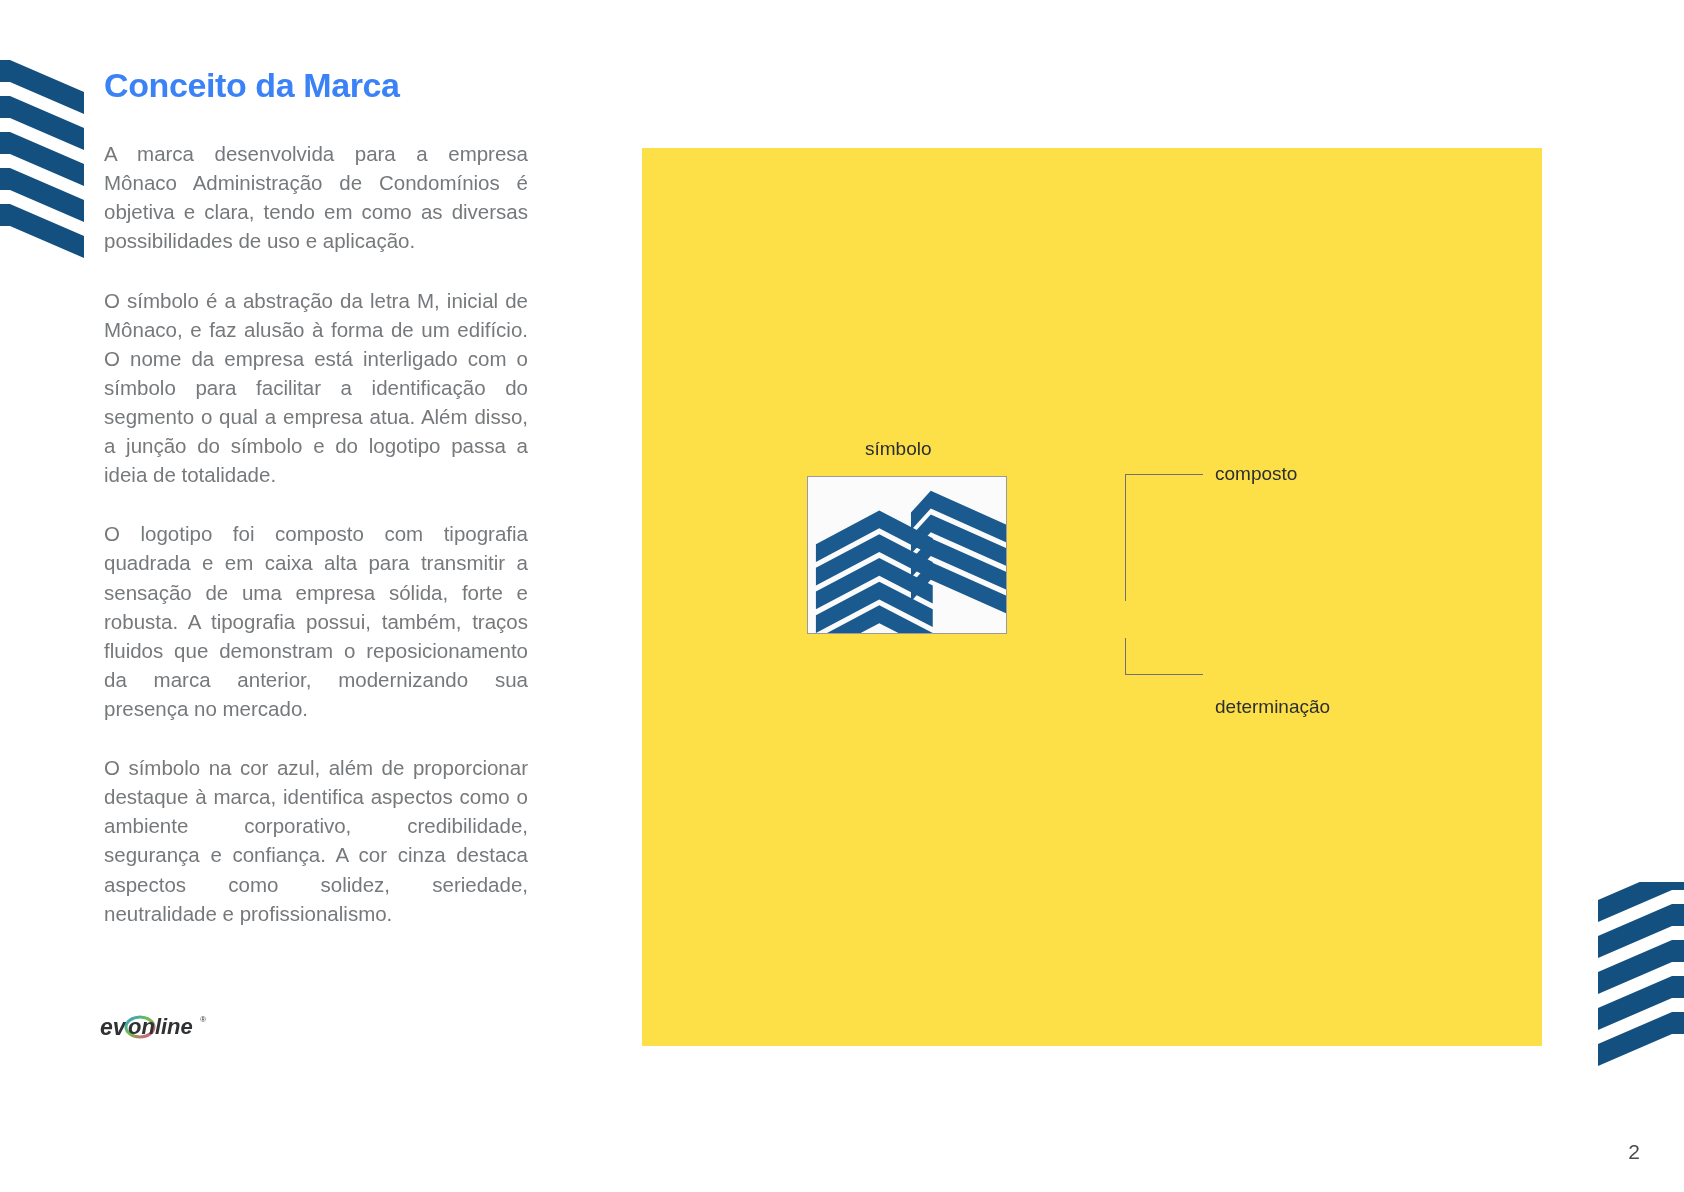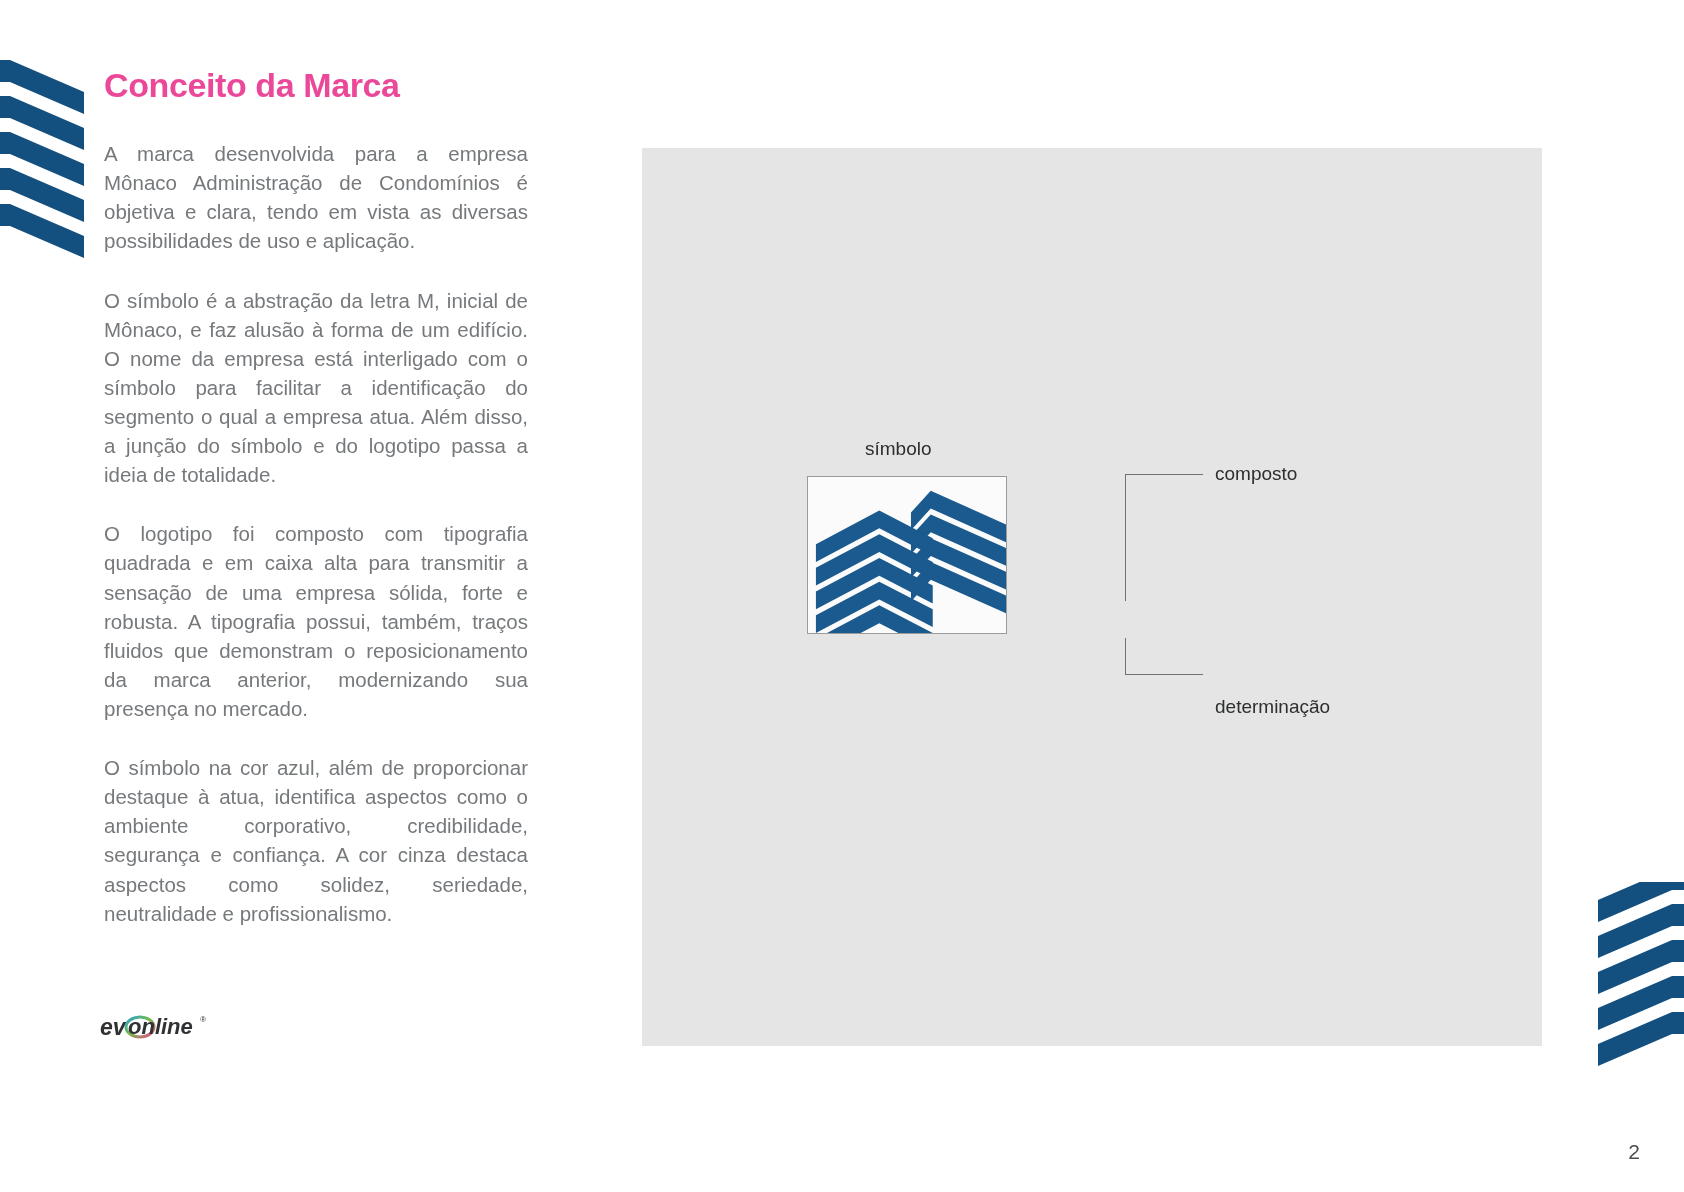--- a/index.html
+++ b/index.html
@@ -40,21 +40,21 @@
   
   .left-col {
     position: absolute;
     left: 104px;
     top: 66px;
     width: 424px;
   }
   .page-title {
     font-size: 34px;
     font-weight: 700;
-    color: #ec4899;
+    color: #3b82f6;
     letter-spacing: -0.4px;
     margin: 0 0 34px 0;
     line-height: 1.15;
   }
   .body-par {
     font-size: 20.5px;
     line-height: 1.42;
     color: #76797c;
     text-align: justify;
     margin: 0 0 30px 0;
@@ -81,21 +81,21 @@
     color: #4a4d50;
   }
 
   
   .showcase {
     position: absolute;
     left: 642px;
     top: 148px;
     width: 900px;
     height: 898px;
-    background: #e5e5e5;
+    background: #fde047;
   }
 
   .logo-diagram {
     position: absolute;
     left: 165px;
     top: 290px;
     width: 560px;
     height: 270px;
   }
 
@@ -206,24 +206,24 @@
         <polygon points="0,76 0,54 74,22 132,22 132,44 74,44"></polygon>
         <polygon points="0,112 0,90 74,58 132,58 132,80 74,80"></polygon>
         <polygon points="0,148 0,126 74,94 132,94 132,116 74,116"></polygon>
         <polygon points="0,184 0,162 74,130 132,130 132,152 74,152"></polygon>
       </g>
     </svg>
   </div>
 
   <div class="left-col">
     <h1 class="page-title">Conceito da Marca</h1>
-    <p class="body-par">A marca desenvolvida para a empresa Mônaco Administração de Condomínios é objetiva e clara, tendo em vista as diversas possibilidades de uso e aplicação.</p>
+    <p class="body-par">A marca desenvolvida para a empresa Mônaco Administração de Condomínios é objetiva e clara, tendo em como as diversas possibilidades de uso e aplicação.</p>
     <p class="body-par">O símbolo é a abstração da letra M, inicial de Mônaco, e faz alusão à forma de um edifício. O nome da empresa está interligado com o símbolo para facilitar a identificação do segmento o qual a empresa atua. Além disso, a junção do símbolo e do logotipo passa a ideia de totalidade.</p>
     <p class="body-par">O logotipo foi composto com tipografia quadrada e em caixa alta para transmitir a sensação de uma empresa sólida, forte e robusta. A tipografia possui, também, traços fluidos que demonstram o reposicionamento da marca anterior, modernizando sua presença no mercado.</p>
-    <p class="body-par">O símbolo na cor azul, além de proporcionar destaque à atua, identifica aspectos como o ambiente corporativo, credibilidade, segurança e confiança. A cor cinza destaca aspectos como solidez, seriedade, neutralidade e profissionalismo.</p>
+    <p class="body-par">O símbolo na cor azul, além de proporcionar destaque à marca, identifica aspectos como o ambiente corporativo, credibilidade, segurança e confiança. A cor cinza destaca aspectos como solidez, seriedade, neutralidade e profissionalismo.</p>
   </div>
 
   <div class="agency-logo">
     <svg viewBox="0 0 112 34" width="112" height="34" xmlns="http://www.w3.org/2000/svg">
       <defs>
         <linearGradient id="evg" x1="0" y1="0" x2="1" y2="1">
           <stop offset="0%" stop-color="#2b9fd8"></stop>
           <stop offset="45%" stop-color="#6ec04a"></stop>
           <stop offset="100%" stop-color="#e84a8a"></stop>
         </linearGradient>

